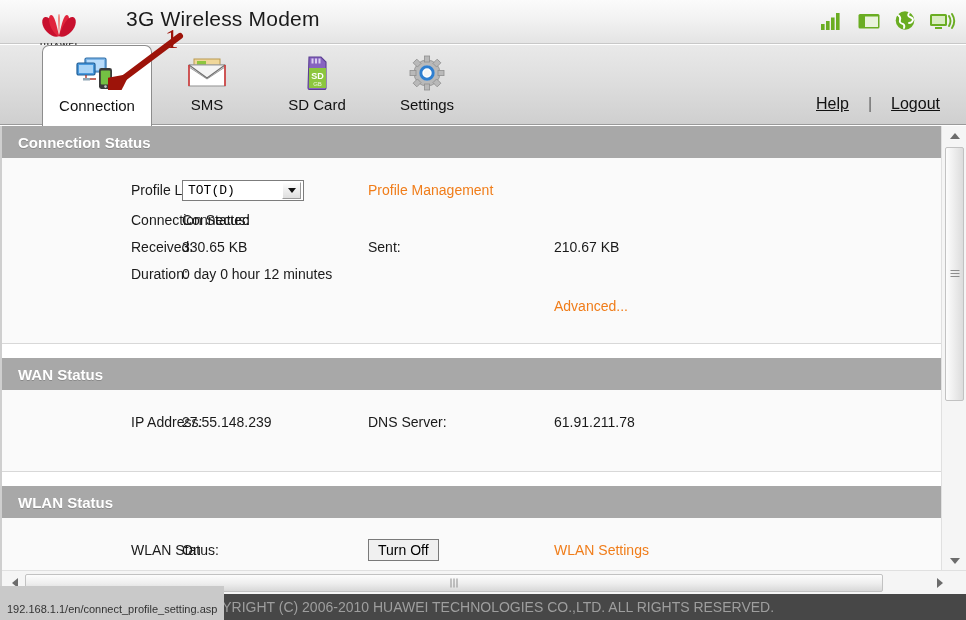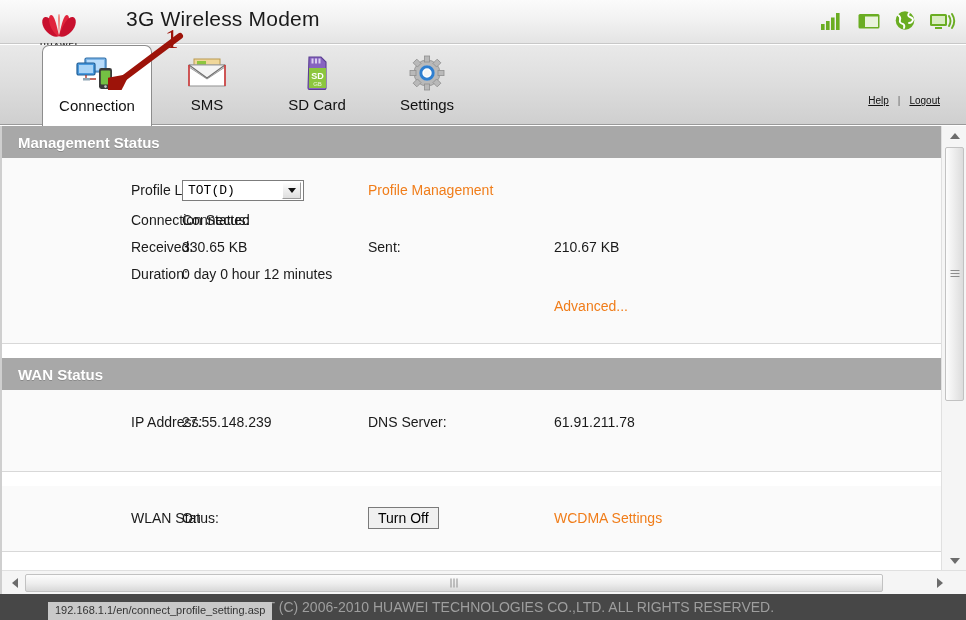--- a/index.html
+++ b/index.html
@@ -101,25 +101,25 @@
     border: 1px solid #8d8d8d;
     border-bottom: none;
     border-radius: 7px 7px 0 0;
     height: 81px;
     z-index: 3;
   }
 
   .helplinks {
     position: absolute;
     right: 26px; top: 50px;
-    font-size: 10px;
+    font-size: 16px;
     color: #111;
     display: flex;
     align-items: center;
-    gap: 9px;
+    gap: 19px;
   }
   .helplinks a {
     color: #111;
     text-decoration: underline;
     cursor: pointer;
   }
   .helplinks .divider { color: #666; text-decoration: none; }
 
   
   .annot-num {
@@ -377,25 +377,24 @@
   .copyright {
     font-size: 14px;
     color: #9e9e9e;
     white-space: nowrap;
   }
   .statusbar {
     position: absolute;
     left: 0; bottom: 0;
     height: 18px;
     background: #c9c9c9;
-    padding: 4px 7px;
-    display: flex;
-    align-items: flex-end;
+    padding: 17px 7px;
+    display: flex;
+    align-items: flex-start;
     z-index: 20;
-    margin-left: 48px;
   }
   .statusbar-text {
     font-size: 11px;
     color: #333;
     white-space: nowrap;
   }
 </style>
 </head>
 <body>
 
@@ -533,21 +532,21 @@
         <path d="M7,0 L0,3.5 L7,7 Z" fill="#9d1309"></path>
       </marker>
     </defs>
     <line x1="72" y1="4" x2="16" y2="46" stroke="#9d1309" stroke-width="6" marker-end="url(#ah)" stroke-linecap="round"></line>
   </svg>
 
   <div class="pane">
 
     <div class="pane-inner">
 
-      <div class="section-head">Management Status</div>
+      <div class="section-head">Connection Status</div>
       <div class="section-body" style="padding-top:16px; padding-bottom:18px;">
 
         <div class="row" style="height:32px;">
           <div class="c-label">Profile List:</div>
           <div class="c-val">
             <div class="sel">
               <span class="sel-text">TOT(D)</span>
               <span class="sel-btn">
                 <span class="caret"></span>
               </span>
@@ -594,30 +593,31 @@
           <div class="c-label">IP Address:</div>
           <div class="c-val">27.55.148.239</div>
           <div class="c-label2">DNS Server:</div>
           <div class="c-val2">61.91.211.78</div>
         </div>
 
       </div>
 
       <div class="spacer-band"></div>
 
+      <div class="section-head">WLAN Status</div>
       <div class="section-body" style="padding-top:19px; padding-bottom:20px;">
 
         <div class="row" style="height:26px;">
           <div class="c-label">WLAN Status:</div>
           <div class="c-val">On</div>
           <div class="c-label2">
             <button class="btn-classic">Turn Off</button>
           </div>
           <div class="c-val2">
-            <span class="link-orange">WCDMA Settings</span>
+            <span class="link-orange">WLAN Settings</span>
           </div>
         </div>
       </div>
 
     </div>
 
     <div class="vscroll">
       <div class="v-arrow">
         <span class="tri-up"></span>
       </div>

